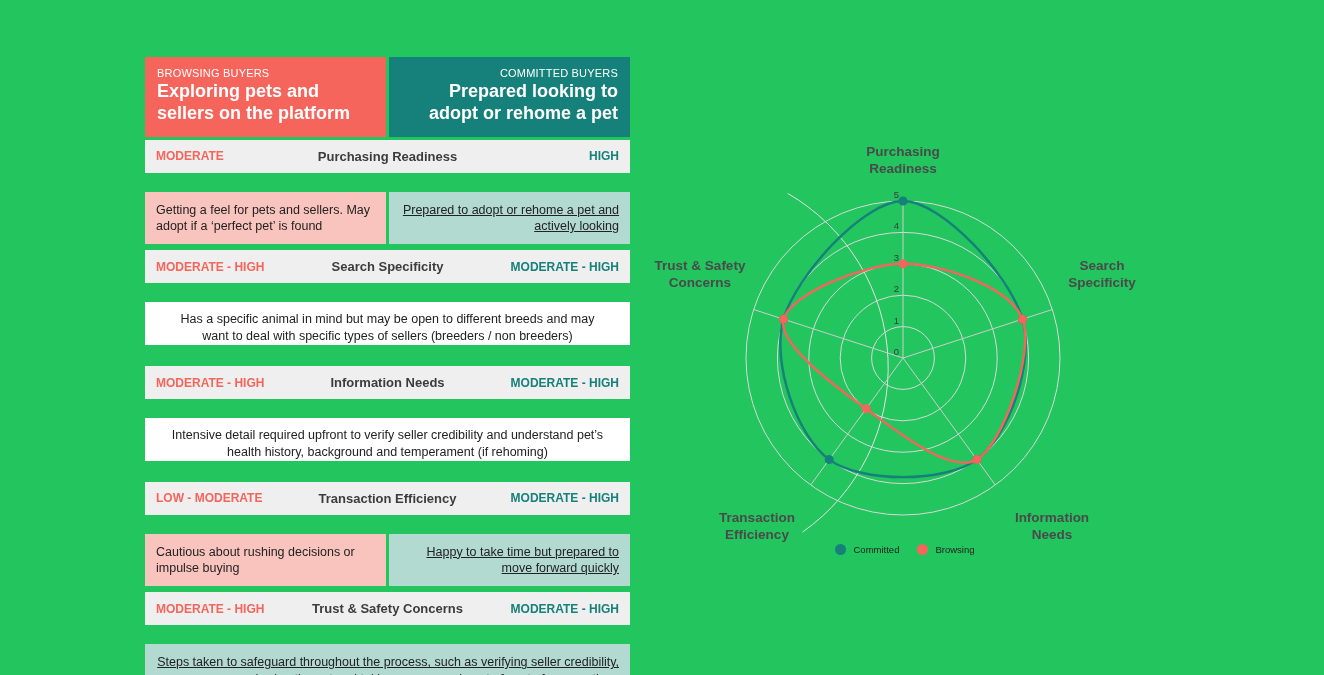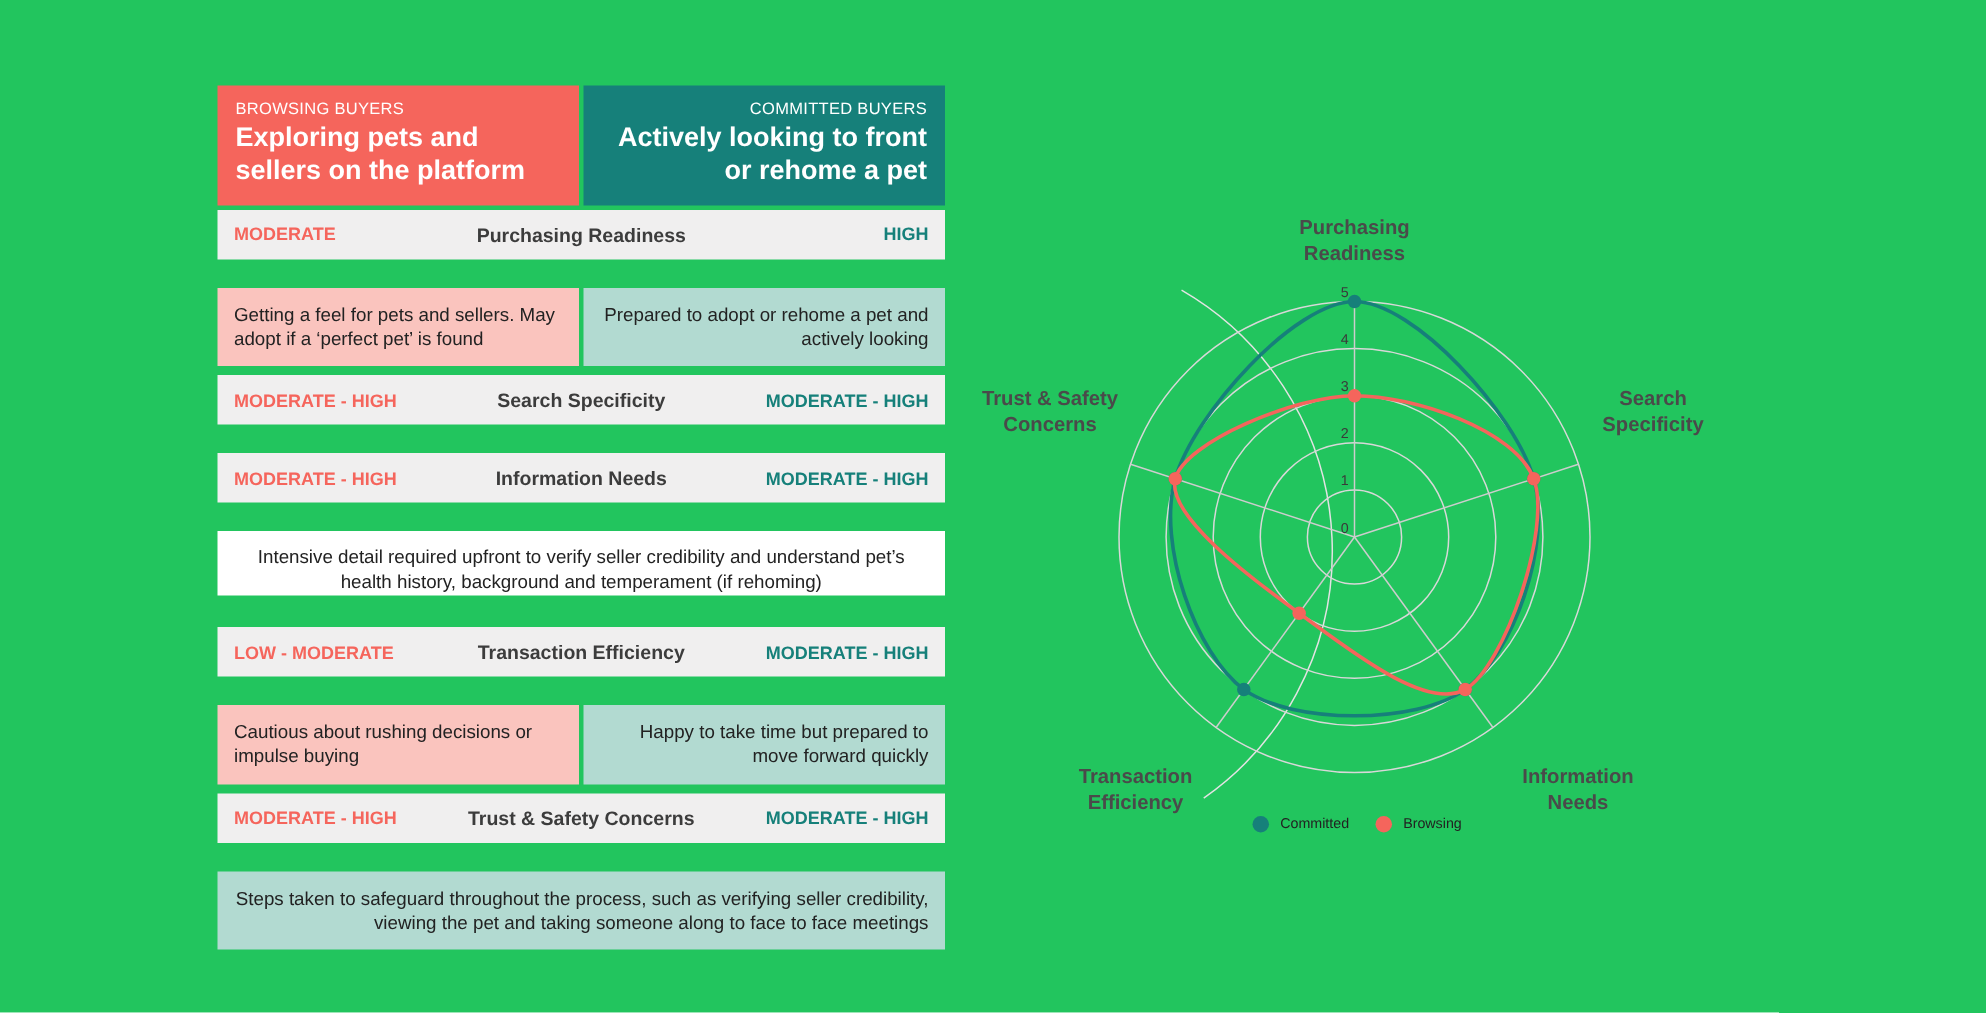--- a/index.html
+++ b/index.html
@@ -18,21 +18,21 @@
   .metric-row{display:flex;align-items:center;background:#F0EFEF;height:33px;
               padding:0 11px;margin-bottom:19px;}
   .metric-row .lvl{flex:1 1 0;font-size:12px;font-weight:bold;white-space:nowrap;}
   .metric-row .lvl.red{color:#F5655C;text-align:left;}
   .metric-row .lvl.teal{color:#16807A;text-align:right;}
   .metric-row .mname{flex:0 0 auto;font-size:13px;font-weight:bold;color:#3C3C3C;text-align:center;}
 
   .split-row{display:flex;gap:3px;margin-bottom:6px;align-items:flex-end;border-radius:10px;}
   .cell{flex:1 1 0;padding:10px 11px;font-size:12.5px;line-height:1.3;color:#222;}
   .cell.pink{background:#FAC4BE;text-align:left;}
-  .cell.mint{background:#B2DAD1;text-align:right;}
+  .cell.mint{background:#B2DAD1;text-align:right;text-decoration:underline;}
 
   .shared-note{padding:9px 26px 0;margin-bottom:21px;text-align:center;
                font-size:12.5px;line-height:1.35;color:#222;background:#fff;}
 
   
   .chart-area{position:absolute;left:645px;top:128px;width:520px;height:450px;}
   .chart-area svg{display:block;}
   .legend{position:absolute;left:645px;top:544px;width:520px;display:flex;
           justify-content:center;gap:18px;align-items:center;}
   .legend-item{display:flex;align-items:center;gap:7px;cursor:default;}
@@ -46,39 +46,40 @@
 
   <div class="ctable">
 
     <div class="header-row">
       <div class="hdr red">
         <div class="tag">BROWSING BUYERS</div>
         <div class="title">Exploring pets and sellers on the platform</div>
       </div>
       <div class="hdr teal">
         <div class="tag">COMMITTED BUYERS</div>
-        <div class="title">Actively looking to front or rehome a pet</div>
+        <div class="title">Prepared looking to adopt or rehome a pet</div>
       </div>
     </div>
 
     <div class="metric-row">
       <span class="lvl red">MODERATE</span>
       <span class="mname">Purchasing Readiness</span>
       <span class="lvl teal">HIGH</span>
     </div>
     <div class="split-row">
       <div class="cell pink">Getting a feel for pets and sellers. May adopt if a ‘perfect pet’ is found</div>
       <div class="cell mint">Prepared to adopt or rehome a pet and actively looking</div>
     </div>
 
     <div class="metric-row">
       <span class="lvl red">MODERATE - HIGH</span>
       <span class="mname">Search Specificity</span>
       <span class="lvl teal">MODERATE - HIGH</span>
     </div>
+    <div class="shared-note">Has a specific animal in mind but may be open to different breeds and may want to deal with specific types of sellers (breeders / non breeders)</div>
 
     <div class="metric-row">
       <span class="lvl red">MODERATE - HIGH</span>
       <span class="mname">Information Needs</span>
       <span class="lvl teal">MODERATE - HIGH</span>
     </div>
     <div class="shared-note">Intensive detail required upfront to verify seller credibility and understand pet’s health history, background and temperament (if rehoming)</div>
 
     <div class="metric-row">
       <span class="lvl red">LOW - MODERATE</span>

